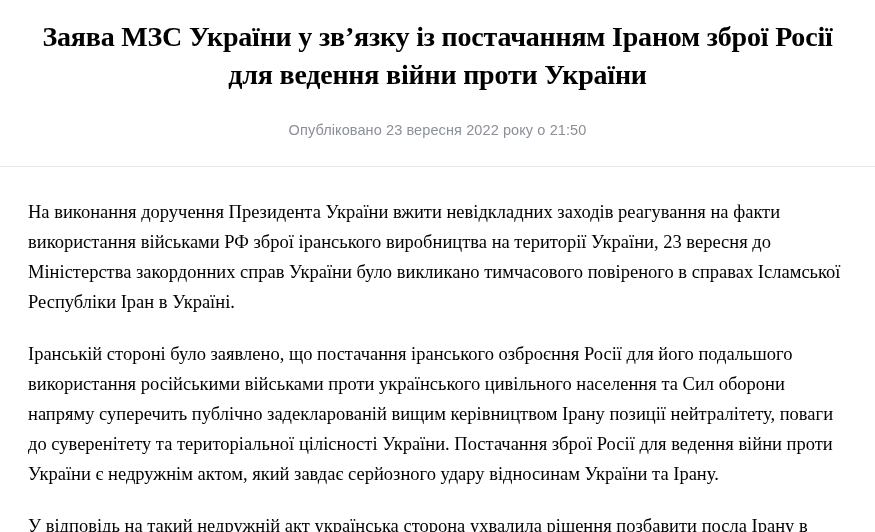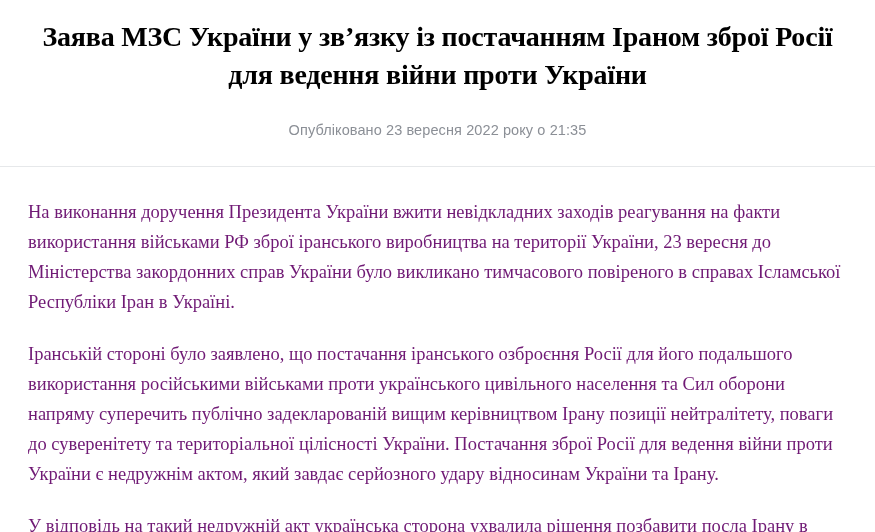--- a/index.html
+++ b/index.html
@@ -45,34 +45,34 @@
     border-top: 1px solid #e6e8ea;
     width: 100%;
   }
   .body {
     padding: 30px 28px 0 28px;
   }
   .para {
     font-family: "Liberation Serif", serif;
     font-size: 18.5px;
     line-height: 30px;
-    color: #701a75;
+    color: #000000;
     margin: 0 0 22px 0;
     text-align: left;
   }
   .para:last-child { margin-bottom: 0; }
 </style>
 </head>
 <body>
 
 <div class="article">
 
   <div class="header">
     <h1 class="title">Заява МЗС України у зв’язку із постачанням Іраном зброї Росії для ведення війни проти України</h1>
-    <div class="published">Опубліковано 23 вересня 2022 року о 21:35</div>
+    <div class="published">Опубліковано 23 вересня 2022 року о 21:50</div>
   </div>
 
   <hr class="divider">
 
   <div class="body">
     <p class="para">На виконання доручення Президента України вжити невідкладних заходів реагування на факти використання військами РФ зброї іранського виробництва на території України, 23 вересня до Міністерства закордонних справ України було викликано тимчасового повіреного в справах Ісламської Республіки Іран в Україні.</p>
     <p class="para">Іранській стороні було заявлено, що постачання іранського озброєння Росії для його подальшого використання російськими військами проти українського цивільного населення та Сил оборони напряму суперечить публічно задекларованій вищим керівництвом Ірану позиції нейтралітету, поваги до суверенітету та територіальної цілісності України. Постачання зброї Росії для ведення війни проти України є недружнім актом, який завдає серйозного удару відносинам України та Ірану.</p>
     <p class="para">У відповідь на такий недружній акт українська сторона ухвалила рішення позбавити посла Ірану в Україні акредитації, а також суттєво скоротити кількість дипломатичного персоналу посольства Ірану в Києві.</p>
   </div>
 

